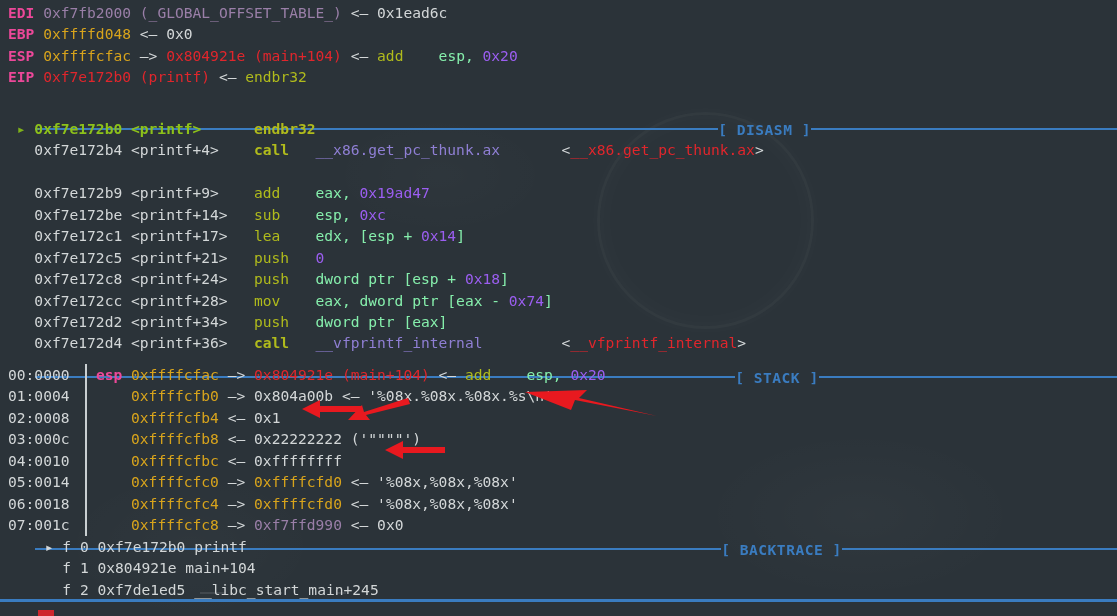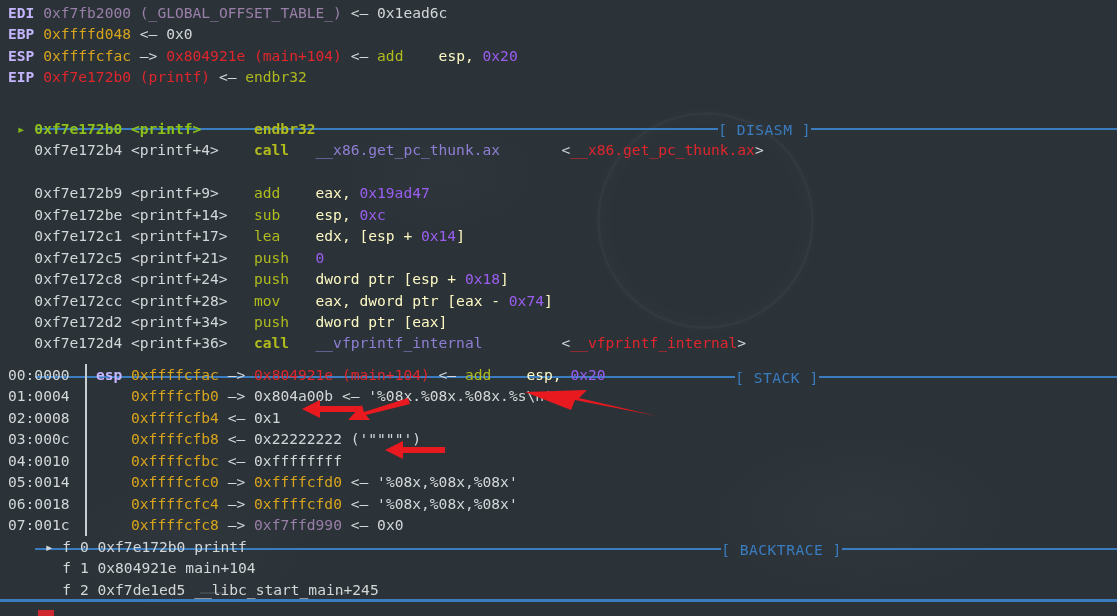--- a/index.html
+++ b/index.html
@@ -26,35 +26,35 @@
     background:radial-gradient(ellipse at center,rgba(255,255,255,.016),rgba(255,255,255,0) 72%);}
   #wallpaper .dash{position:absolute;height:2px;background:rgba(255,255,255,.10);}
 
   #screen{position:relative;z-index:2;width:1117px;height:616px;}
 
   .row{white-space:pre;height:21.45px;}
   .pad{padding-left:8px;}
 
   
   .c-white{color:#d3d7d8;}
-  .c-bold{font-weight:bold;color:#c4b5fd;}
+  .c-bold{font-weight:bold;color:#ec4899;}
   .c-purple{color:#9a7fa8;text-align:center;}
   .c-gold{color:#d8a41c;margin-top:24px;}
   .c-red{color:#e0262c;}
   .c-green{color:#7fb219;}
   .c-greenb{color:#8dc11a;font-weight:bold;}
   .c-olive{color:#b0bb1c;}
-  .c-cyan{color:#fef9c3;}
+  .c-cyan{color:#86efac;}
   .c-violet{color:#9b5ef0;}
   .c-lilac{color:#8f7fd4;}
 
   
   .sep{position:absolute;left:0;width:1117px;height:21.45px;white-space:pre;color:#3a7cc0;}
   .sep .bar{display:inline-block;vertical-align:middle;height:2px;background:#3a7cc0;}
-  .sep .lbl{display:inline-block;vertical-align:middle;letter-spacing:.5px;}
+  .sep .lbl{display:inline-block;vertical-align:middle;letter-spacing:.5px;font-weight:bold;}
 
   .vline{position:absolute;width:2px;background:#c9cfd1;}
 
   
   .arrow{position:absolute;z-index:5;}
 </style>
 </head>
 <body>
 
 <div id="wallpaper">

